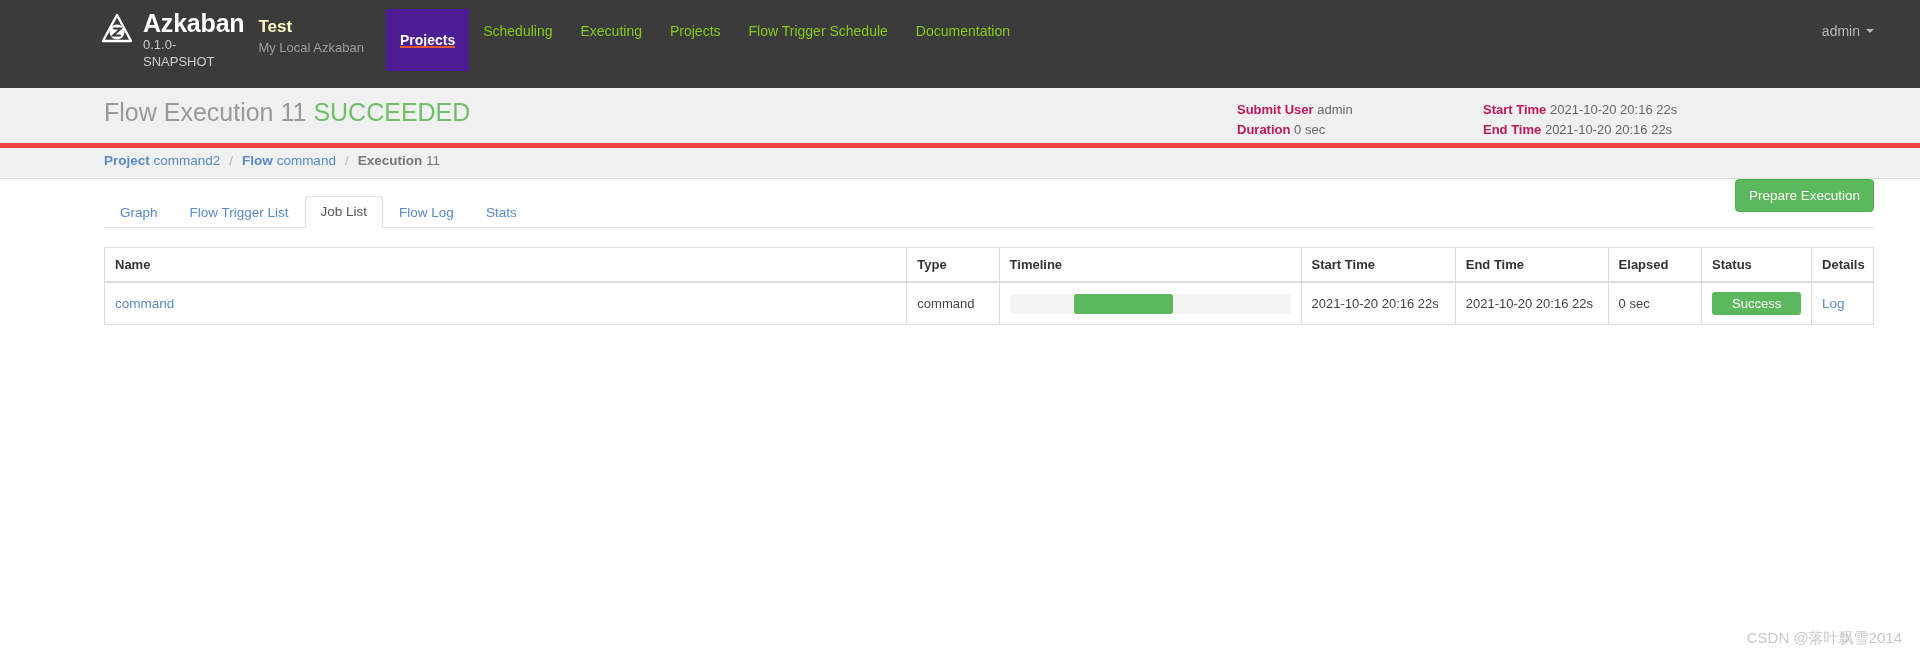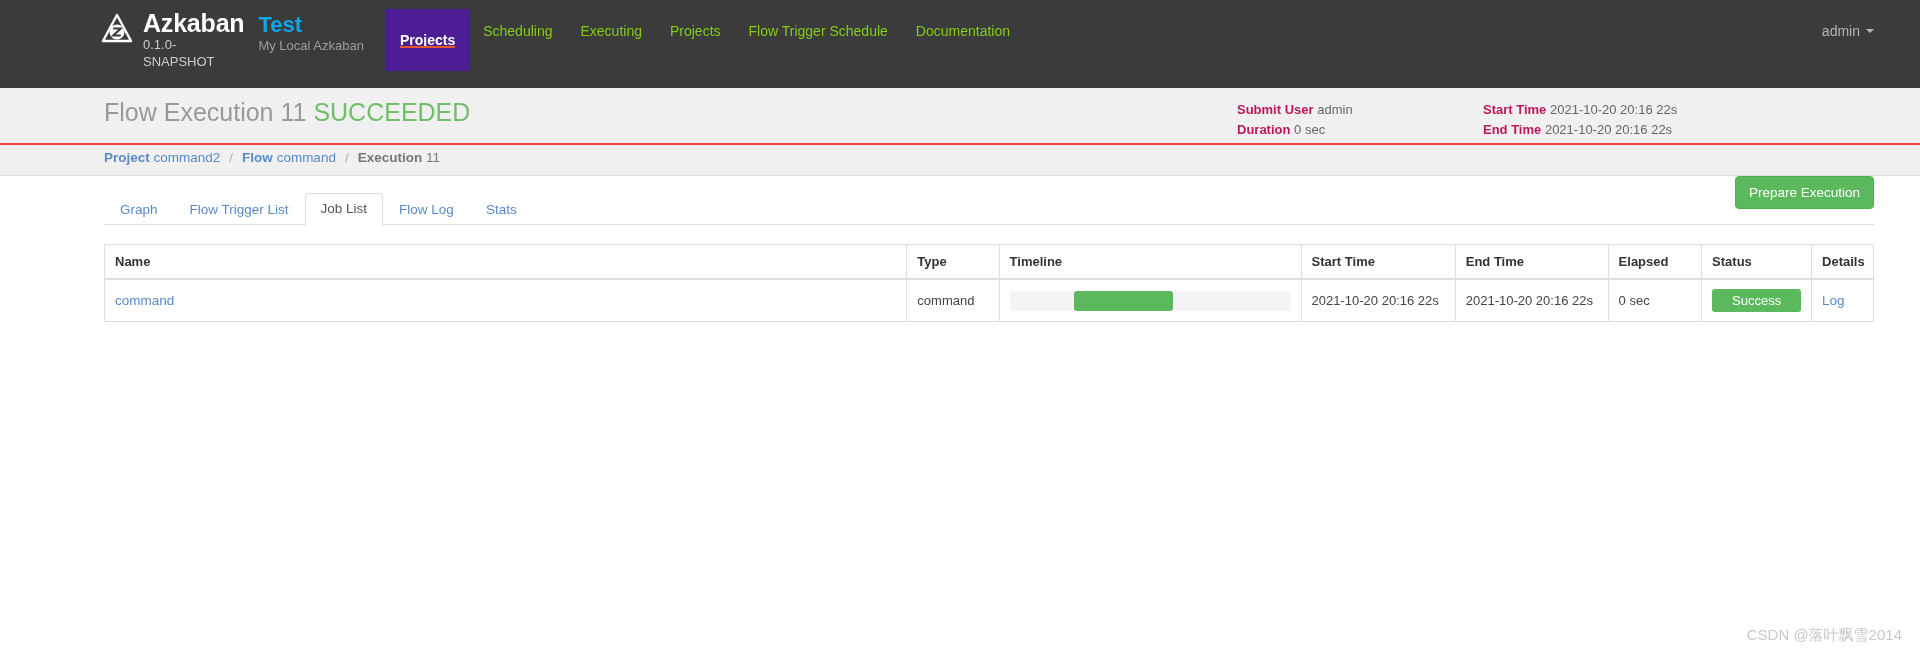--- a/index.html
+++ b/index.html
@@ -57,22 +57,22 @@
     font-size: 13px;
     line-height: 17px;
     width: 58px;
   }
   .brand-right {
     margin-left: 14px;
     display: flex;
     flex-direction: column;
   }
   .brand-test {
-    color: #0ea5e9;
-    font-size: 22px;
+    color: #fef9c3;
+    font-size: 17px;
     font-weight: bold;
     line-height: 24px;
   }
   .brand-sub {
     color: #9d9d9d;
     font-size: 13px;
     line-height: 18px;
     white-space: nowrap;
   }
 
@@ -130,21 +130,21 @@
     height: 0;
     margin-left: 6px;
     border-left: 4px solid transparent;
     border-right: 4px solid transparent;
     border-top: 4px solid #b6b6b6;
   }
 
   
   .exec-band {
     background: #f0f0f0;
-    border-bottom: 2px solid #ef4444;
+    border-bottom: 5px solid #ef4444;
     height: 55px;
     position: relative;
   }
   .exec-title {
     position: absolute;
     left: 104px;
     top: 10px;
     font-size: 25px;
     color: #999999;
     white-space: nowrap;

